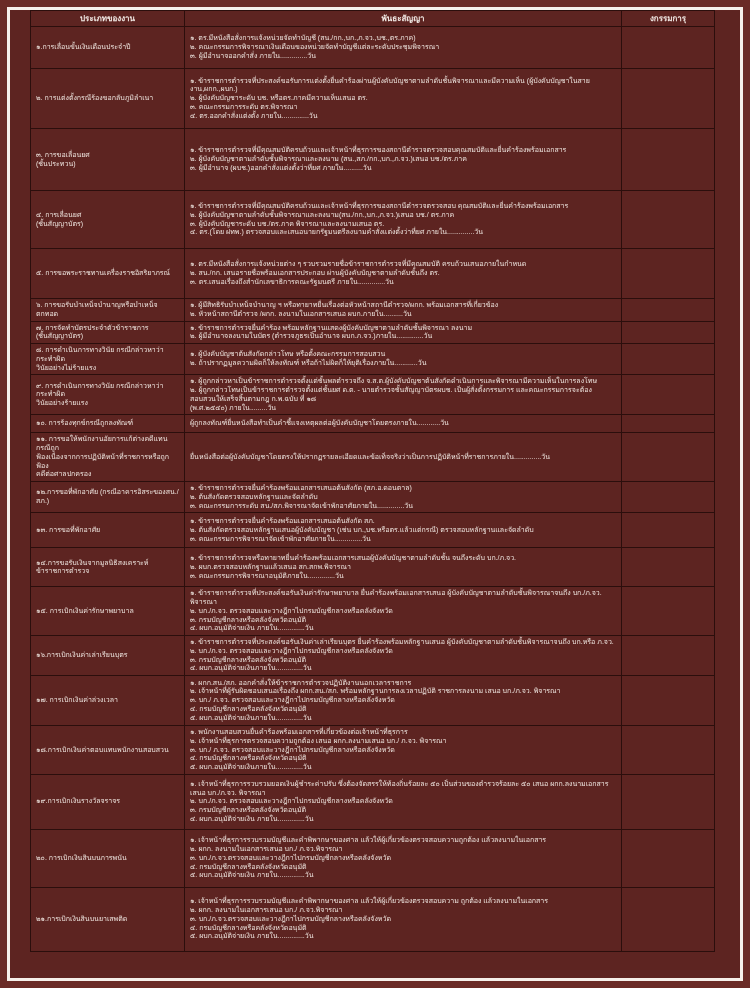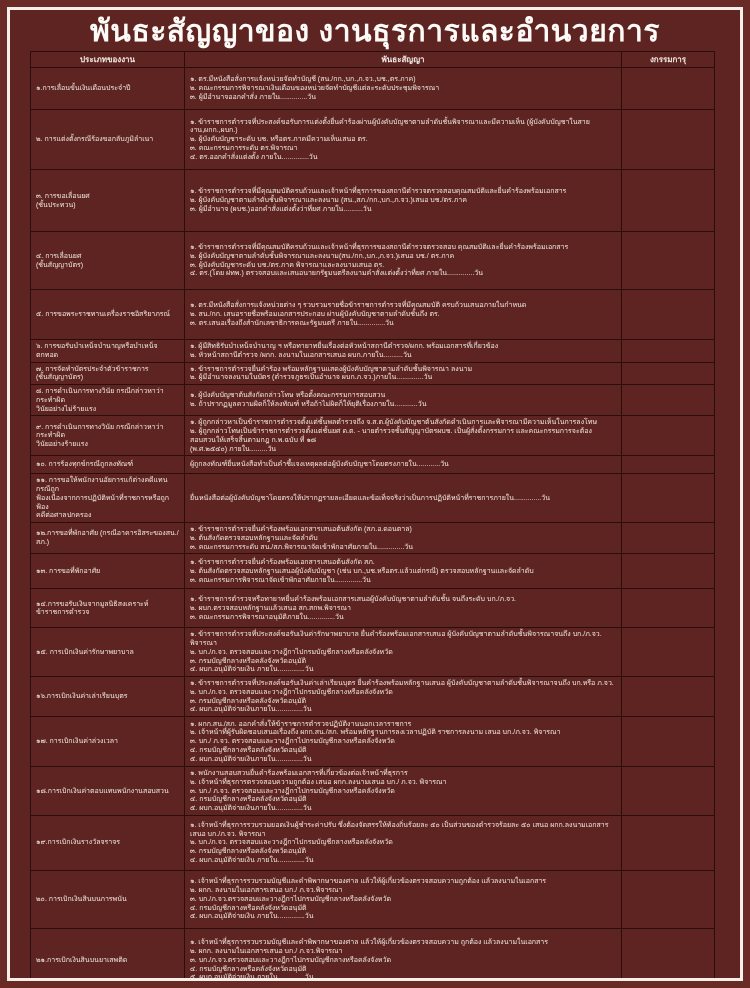--- a/index.html
+++ b/index.html
@@ -79,21 +79,20 @@
   tbody tr:nth-child(17){height:50px;}
   tbody tr:nth-child(18){height:48px;}
   tbody tr:nth-child(19){height:55px;}
   tbody tr:nth-child(20){height:58px;}
   tbody tr:nth-child(21){height:64px;}
 </style>
 </head>
 <body>
 
 <div class="frame">
-  <h1 class="page-title">พันธะสัญญาของ งานธุรการและอำนวยการ</h1>
 
   <table class="main">
     <colgroup>
       <col class="c-type">
         <col class="c-commit">
         <col class="c-note">
     </colgroup>
     <thead>
       <tr>
         <th>ประเภทของงาน</th>

